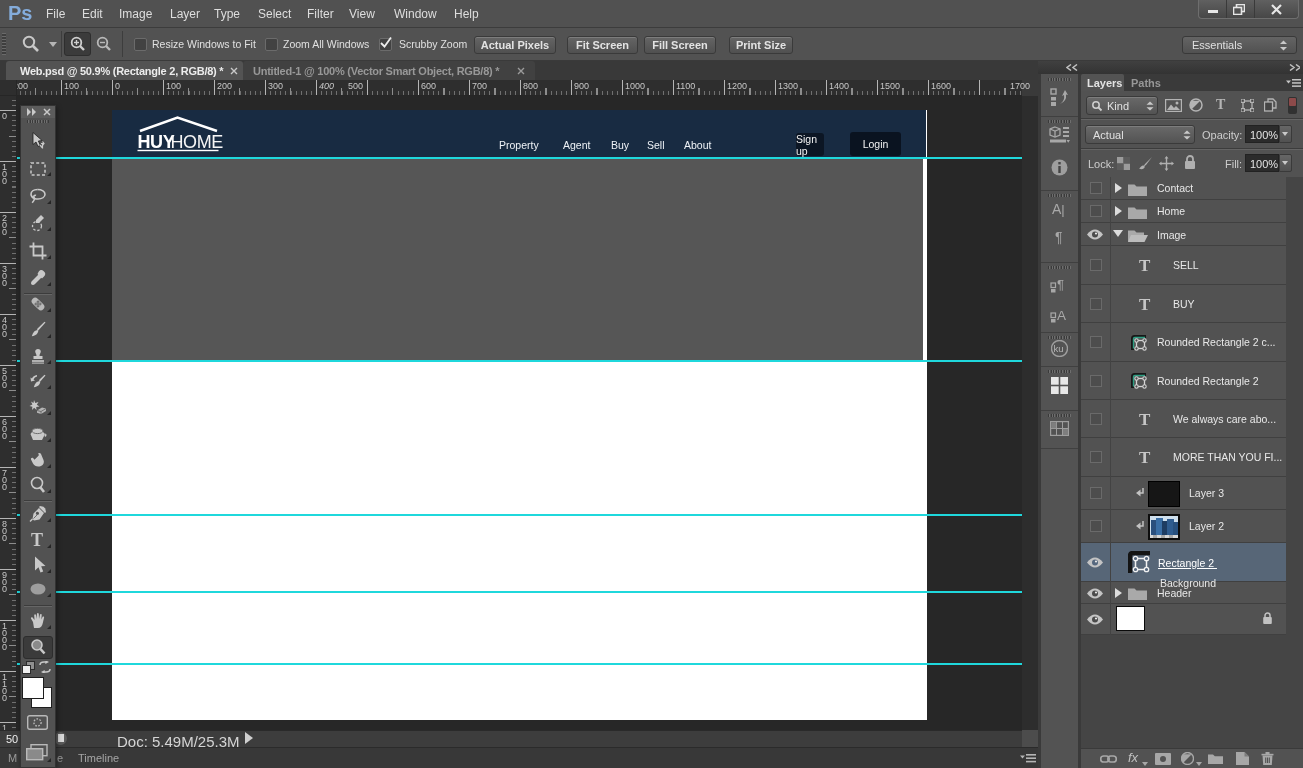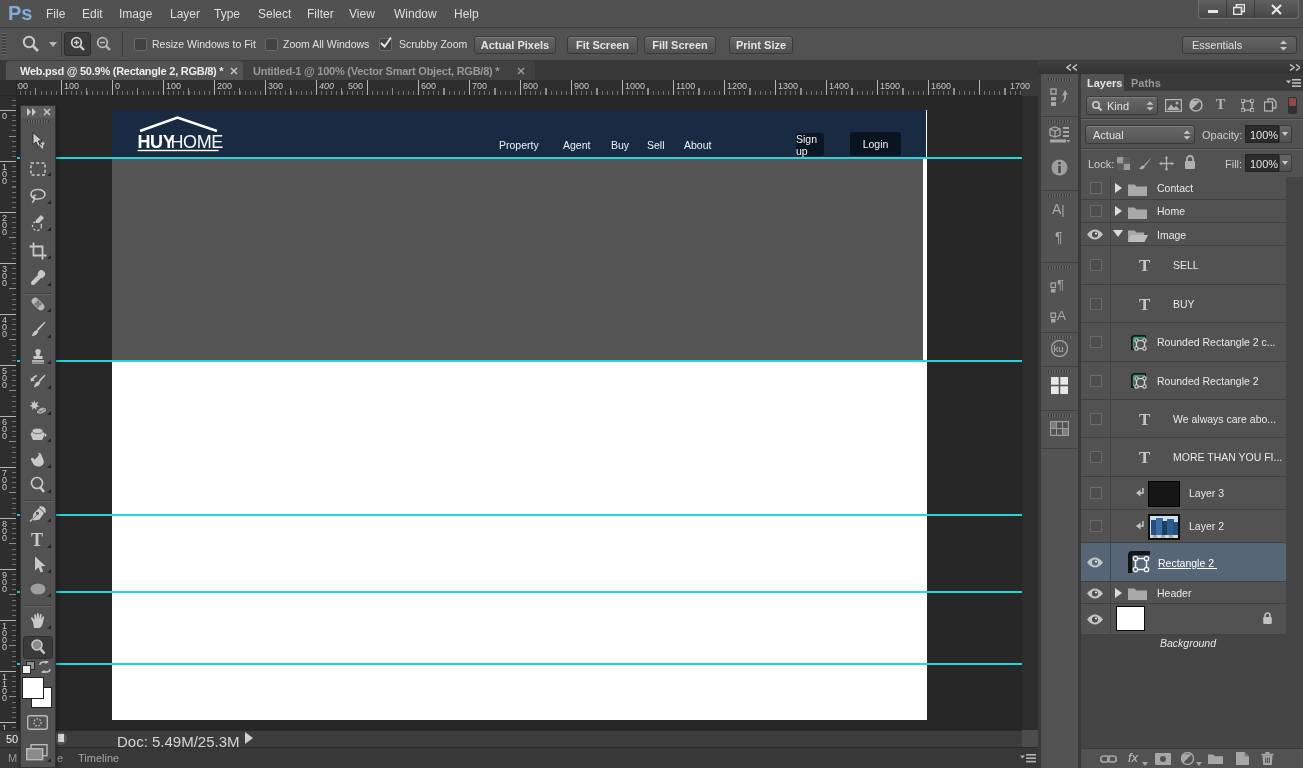--- a/index.html
+++ b/index.html
@@ -704,21 +704,21 @@
     <path d="M0,13 L0,1.5 L6.5,1.5 L8.5,3.5 L19,3.5 L19,13 Z" fill="#a9a9a9"></path>
   </svg>
   <div class="lbl" style="left:1157px;top:587px;">Header</div>
 
   <svg class="abs" style="left:1087px;top:614px;" width="16" height="11" viewBox="0 0 16 11">
     <path d="M0,5.5 Q4,0.5 8,0.5 Q12,0.5 16,5.5 Q12,10.5 8,10.5 Q4,10.5 0,5.5 Z" fill="#c4c4c4"></path>
     <circle cx="8" cy="5.5" r="3" fill="#4b4b4b"></circle>
     <circle cx="9" cy="4.5" r="1.1" fill="#e8e8e8"></circle>
   </svg>
   <div class="abs" style="left:1116px;top:606px;width:29px;height:25px;background:#ffffff;border:1.5px solid #0a0a0a;box-sizing:border-box;"></div>
-  <div class="lbl" style="left:1160px;top:637px;font-style:italic;">Background</div>
+  <div class="lbl" style="left:1160px;top:577px;">Background</div>
   <svg class="abs" style="left:1262px;top:612px;" width="11" height="13" viewBox="0 0 11 13">
     <path d="M3,5 L3,3.5 A2.5,2.5 0 0 1 8,3.5 L8,5" fill="none" stroke="#c2c2c2" stroke-width="1.5"></path>
     <rect x="1.2" y="5" width="8.6" height="7" rx="1" fill="#c2c2c2"></rect>
   </svg>
 
   <div class="abs" style="left:1081px;top:748px;width:222px;height:20px;background:#525252;border-top:1px solid #3a3a3a;box-sizing:border-box;"></div>
   <svg class="abs" style="left:1100px;top:754px;" width="17" height="10" viewBox="0 0 17 10">
     <rect x="0.7" y="2" width="8.5" height="6" rx="3" fill="none" stroke="#a7a7a7" stroke-width="1.6"></rect>
     <rect x="7.8" y="2" width="8.5" height="6" rx="3" fill="none" stroke="#a7a7a7" stroke-width="1.6"></rect>
   </svg>

